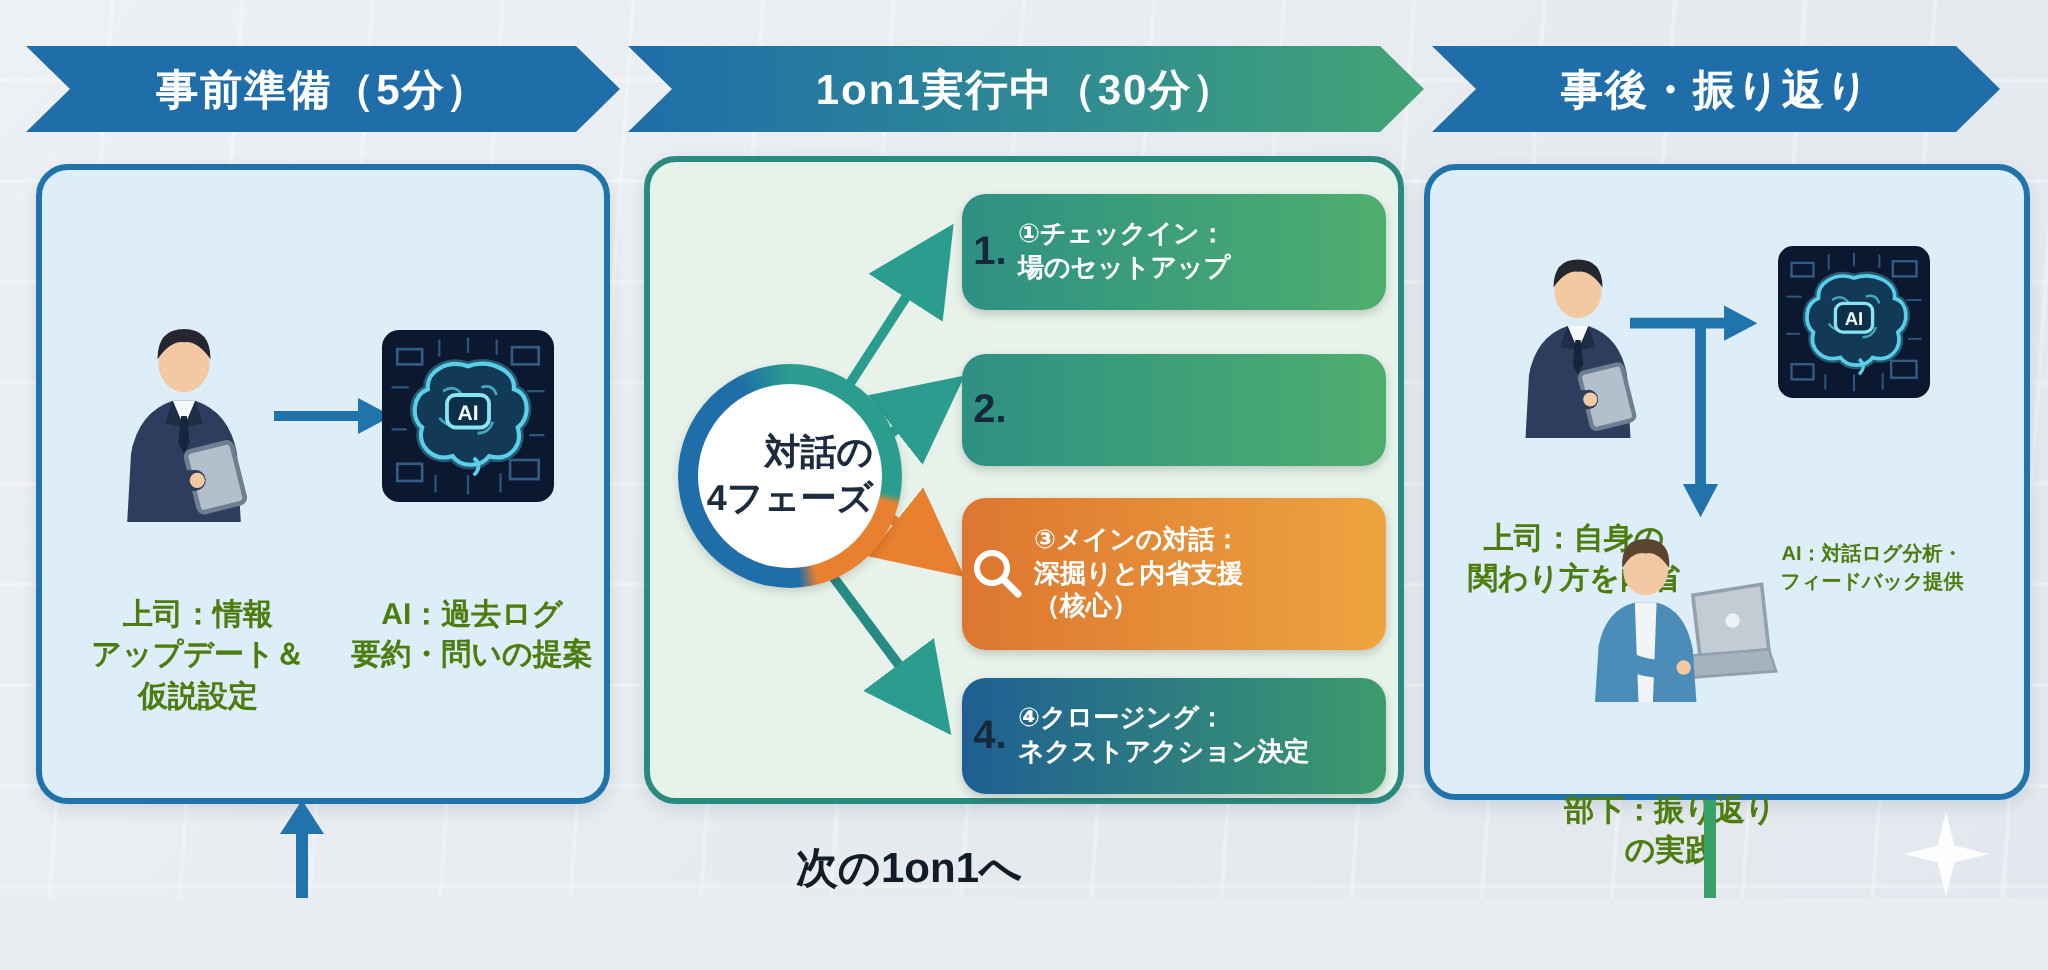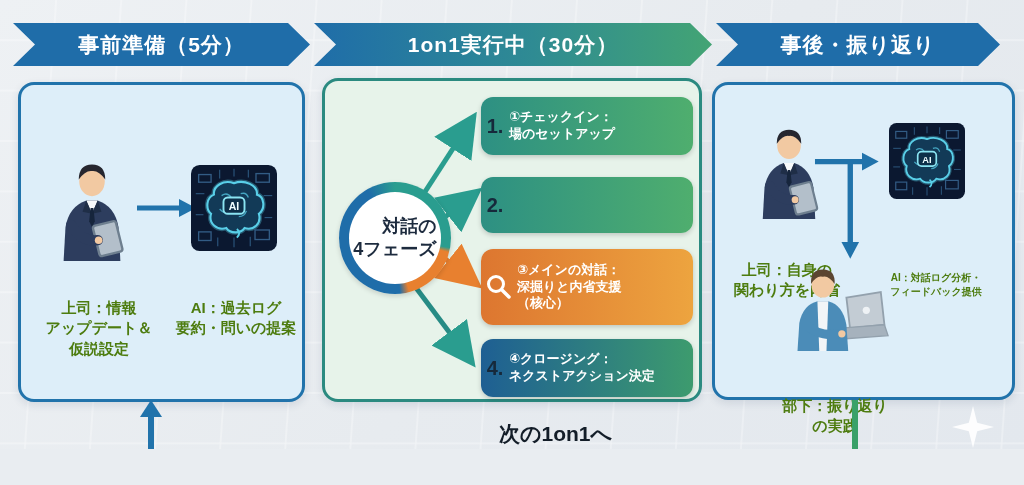--- a/index.html
+++ b/index.html
@@ -50,21 +50,21 @@
 
   .overlay-svg { position:absolute; inset:0; width:100%; height:100%; pointer-events:none; }
 
   
   .loop-right { position:absolute; left:852px; top:400px; width:6px; height:56px; background:#3aa169; }
   .loop-bottom{ position:absolute; left:148px; top:452px; width:710px; height:6px;
     background:linear-gradient(90deg,#2173ab,#2f8b93 55%,#3aa169); }
   .loop-left  { position:absolute; left:148px; top:415px; width:6px; height:42px; background:#2173ab; }
   .loop-head  { position:absolute; left:140px; top:400px; width:0; height:0;
     border-left:11px solid transparent; border-right:11px solid transparent; border-bottom:17px solid #2173ab; }
-  .loop-label { position:absolute; left:398px; top:420px; width:214px; text-align:right;
+  .loop-label { position:absolute; left:398px; top:420px; width:214px; text-align:left;
     font-size:21px; font-weight:bold; color:#131d28; }
 
   .sparkle { position:absolute; left:952px; top:406px; width:42px; height:42px; background:rgba(255,255,255,.9);
     clip-path:polygon(50% 0%, 60% 40%, 100% 50%, 60% 60%, 50% 100%, 40% 60%, 0% 50%, 40% 40%); }
 </style>
 </head>
 <body>
 
 <div class="stage">
   <div class="grid-overlay"></div>

